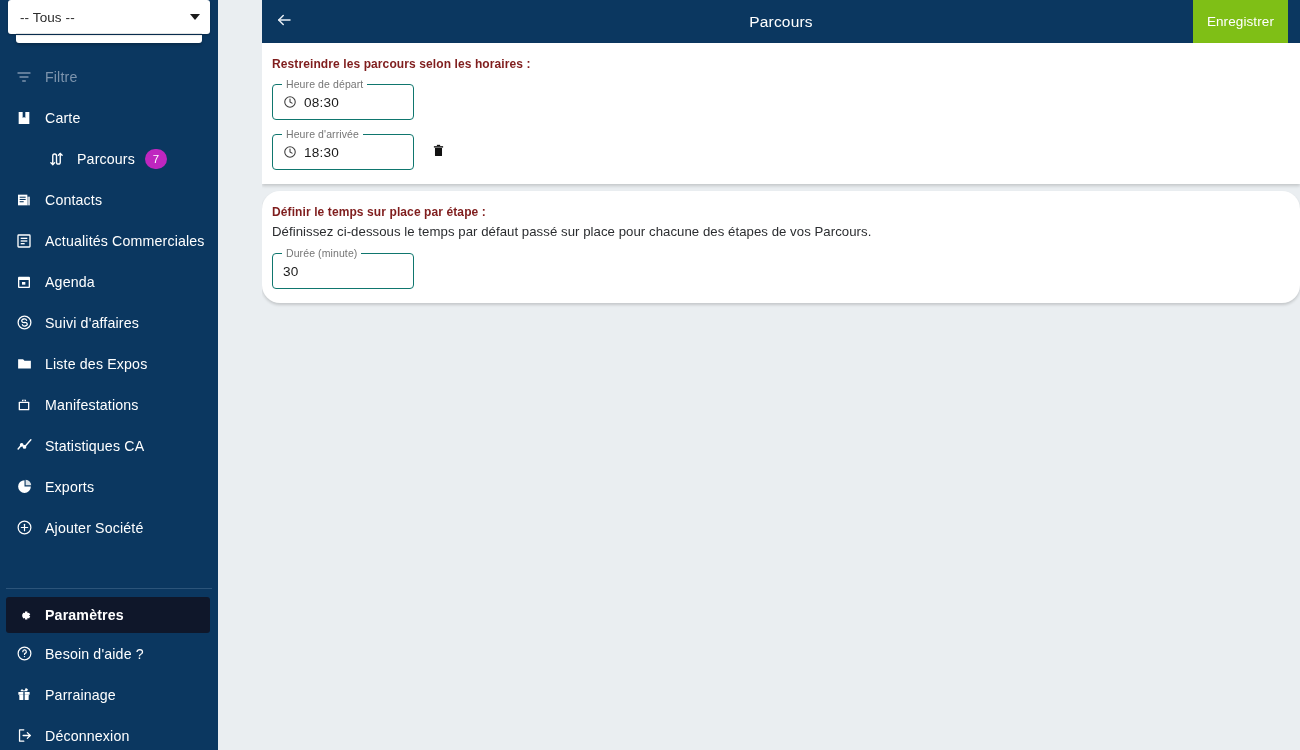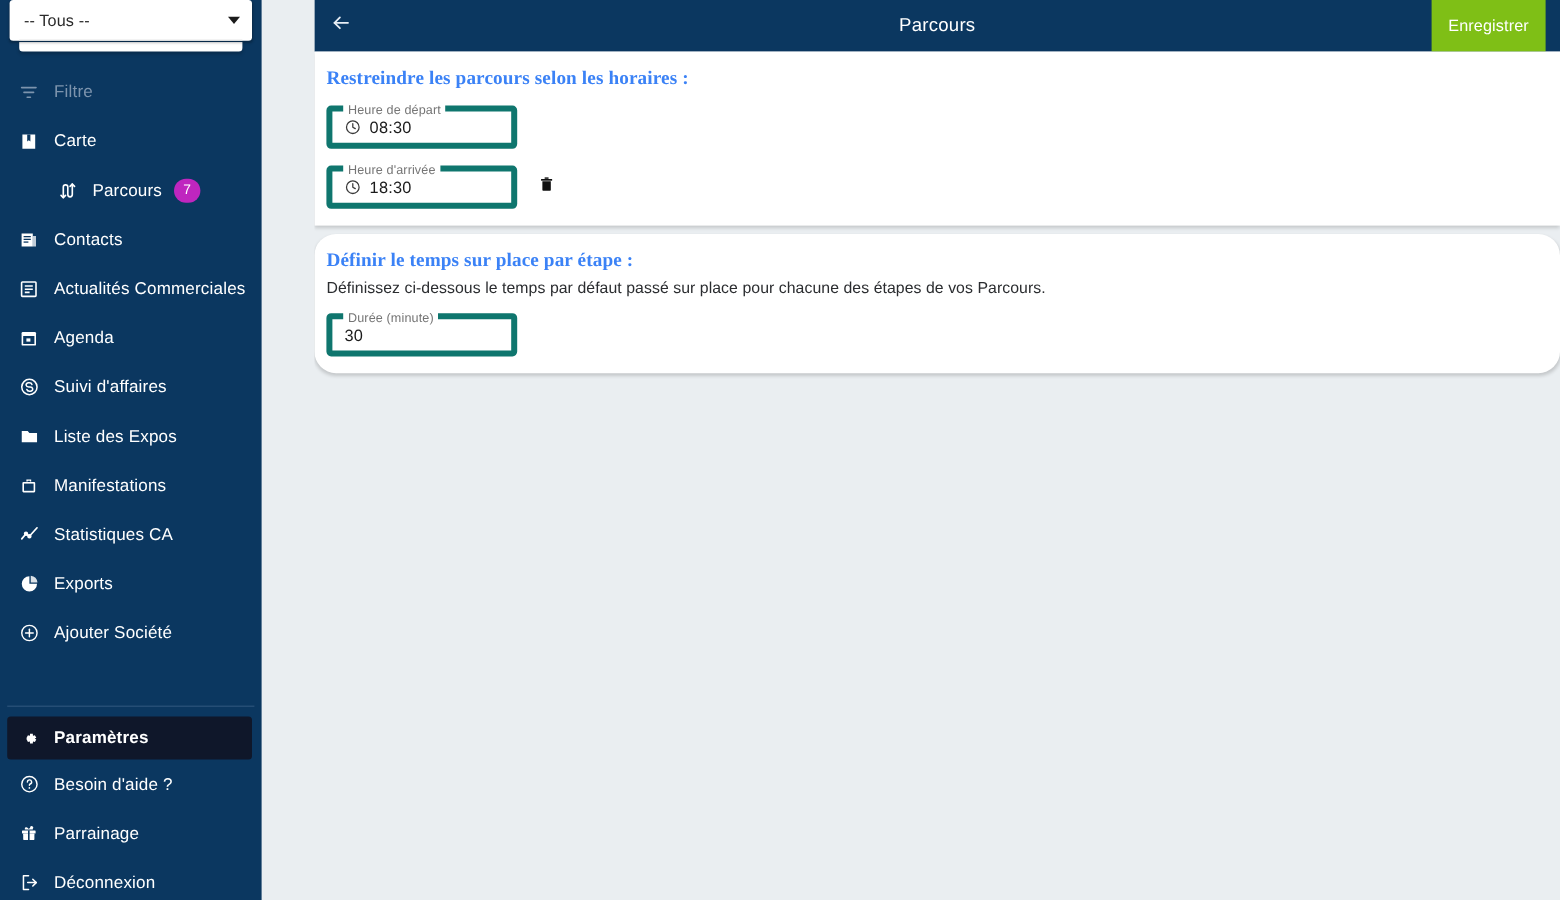--- a/index.html
+++ b/index.html
@@ -183,41 +183,40 @@
   .card {
     background: #ffffff;
     margin-left: 0;
     box-shadow: 0 2px 3px rgba(0,0,0,.16);
     padding: 14px 0 14px 10px;
     position: relative;
   }
   .card + .card { margin-top: 7px; border-radius: 18px; }
 
   .card-title {
-    font-size: 16px;
+    font-size: 12px;
     font-weight: bold;
-    color: #3b82f6;
+    color: #7f1d1d;
     letter-spacing: .1px;
     margin-bottom: 13px;
-    font-family: Liberation Serif, serif;
   }
   .card-sub {
     font-size: 13.2px;
     color: #2b2d30;
     letter-spacing: .05px;
     margin-top: -8px;
     margin-bottom: 14px;
   }
 
   
   .field {
     position: relative;
-    width: 159px;
+    width: 142px;
     height: 36px;
-    border: 5px solid #0f766e;
+    border: 1px solid #0f766e;
     border-radius: 4px;
     display: flex;
     align-items: center;
     padding: 0 10px;
     background: #fff;
   }
   .field .flabel {
     position: absolute;
     top: -7px;
     left: 9px;

